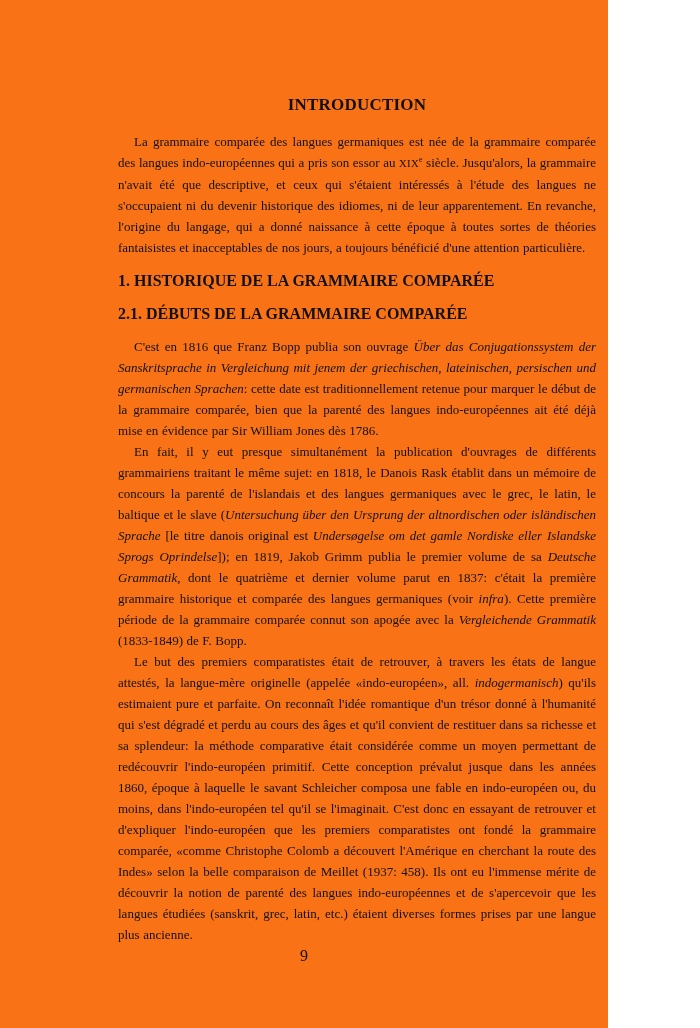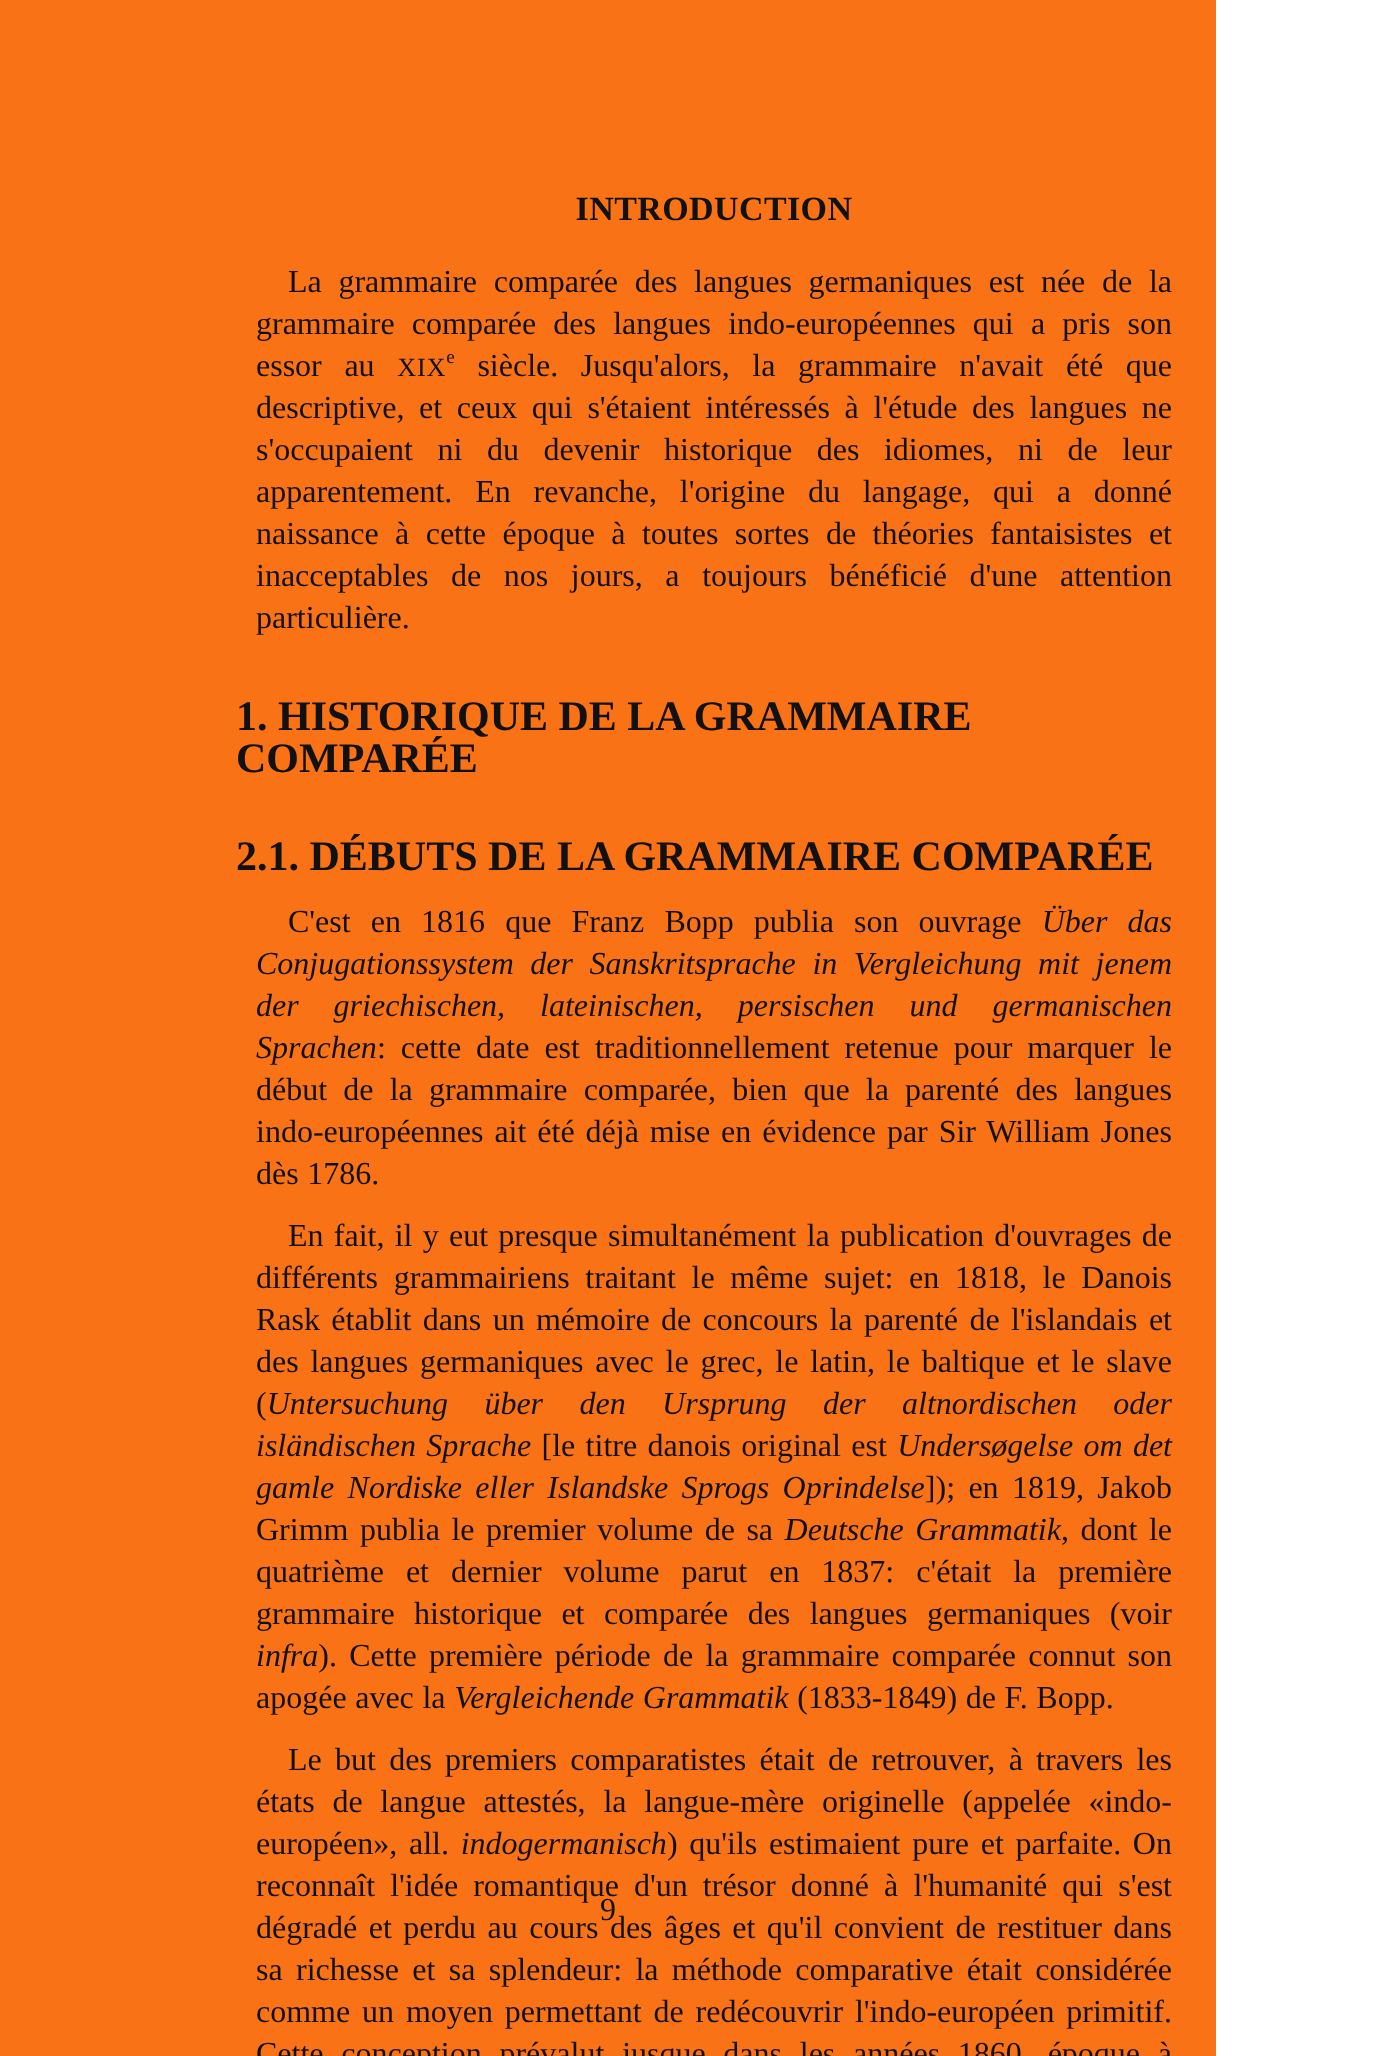--- a/index.html
+++ b/index.html
@@ -24,28 +24,28 @@
   }
   .doc-title {
     margin: 0 0 16px 0;
     text-align: center;
     font-size: 17px;
     line-height: 21px;
     font-weight: bold;
     letter-spacing: 0.2px;
   }
   .section-heading {
-    margin: 28px 0 12px 0;
-    font-size: 21px;
+    margin: 12px 0 12px 0;
+    font-size: 16px;
     line-height: 21px;
     font-weight: bold;
   }
   .para {
-    margin: 10px;
-    font-size: 16px;
+    margin: 0;
+    font-size: 13px;
     line-height: 21px;
     text-align: justify;
     text-indent: 16px;
     word-spacing: 0.3px;
   }
   .run-normal { font-style: normal; }
   .run-italic { font-style: italic; }
   .run-sup {
     vertical-align: super;
     font-size: 0.6em;

